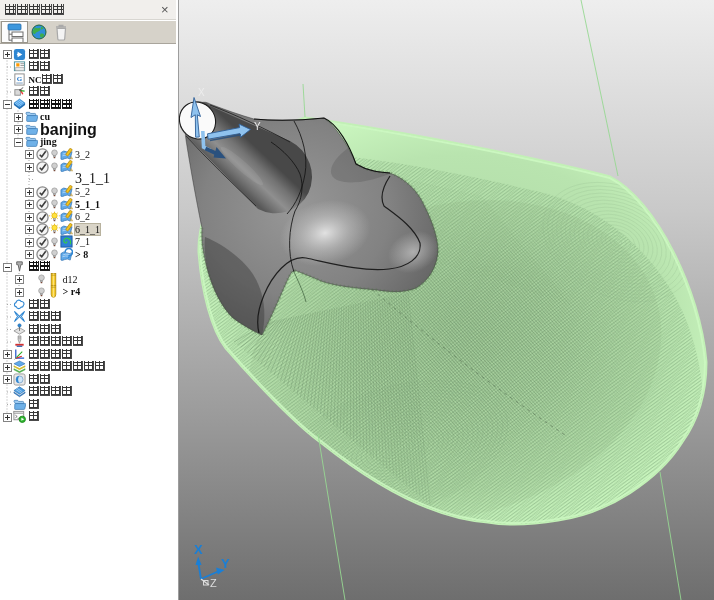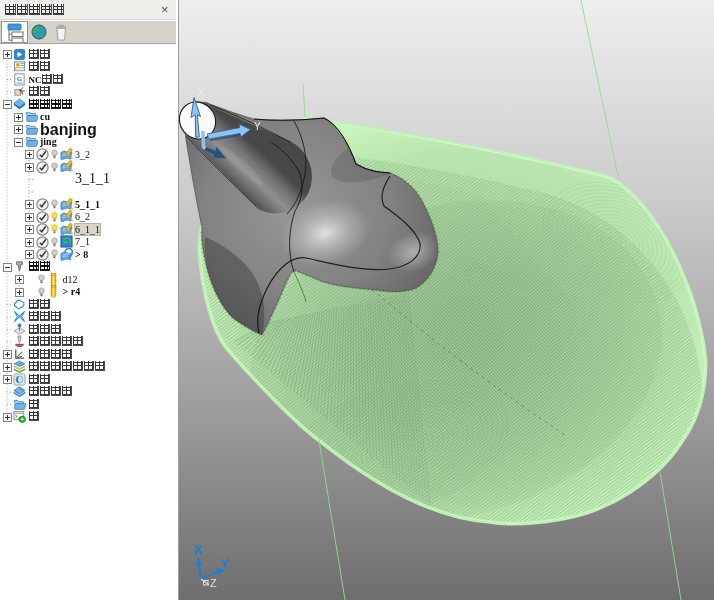--- a/index.html
+++ b/index.html
@@ -591,20 +591,35 @@
           <use href="#i-chk"></use>
         </svg>
         <svg class="ic" style="left:48.5px;top:0px;width:11px;height:12px">
           <use href="#i-bulbg"></use>
         </svg>
         <svg class="ic" style="left:59.5px;top:-0.5px;width:13px;height:13px">
           <use href="#i-surfp"></use>
         </svg>
         <span style="position:absolute;left:75.0px;top:12px;height:11.5px;line-height:11.5px;font-family:'Liberation Serif',serif;font-weight:normal;font-size:14px;color:#111;white-space:nowrap">3_1_1</span>
       </div>
+<div class="trow" style="top:185.75px;height:12.5px">
+        <svg class="ic" style="left:24.5px;top:1.8px;width:9px;height:9px">
+          <use href="#i-exp-p"></use>
+        </svg>
+        <svg class="ic" style="left:36px;top:0px;width:13px;height:13px">
+          <use href="#i-chk"></use>
+        </svg>
+        <svg class="ic" style="left:48.5px;top:0px;width:11px;height:12px">
+          <use href="#i-bulbg"></use>
+        </svg>
+        <svg class="ic" style="left:59.5px;top:-0.5px;width:13px;height:13px">
+          <use href="#i-surfp"></use>
+        </svg>
+        <span style="position:absolute;left:75.0px;top:0.5px;height:11.5px;line-height:11.5px;font-family:'Liberation Serif',serif;font-weight:normal;font-size:10px;color:#111;white-space:nowrap">5_2</span>
+      </div>
 <div class="trow" style="top:198.25px;height:12.5px">
         <svg class="ic" style="left:24.5px;top:1.8px;width:9px;height:9px">
           <use href="#i-exp-p"></use>
         </svg>
         <svg class="ic" style="left:36px;top:0px;width:13px;height:13px">
           <use href="#i-chk"></use>
         </svg>
         <svg class="ic" style="left:48.5px;top:0px;width:11px;height:12px">
           <use href="#i-bulbg"></use>
         </svg>

